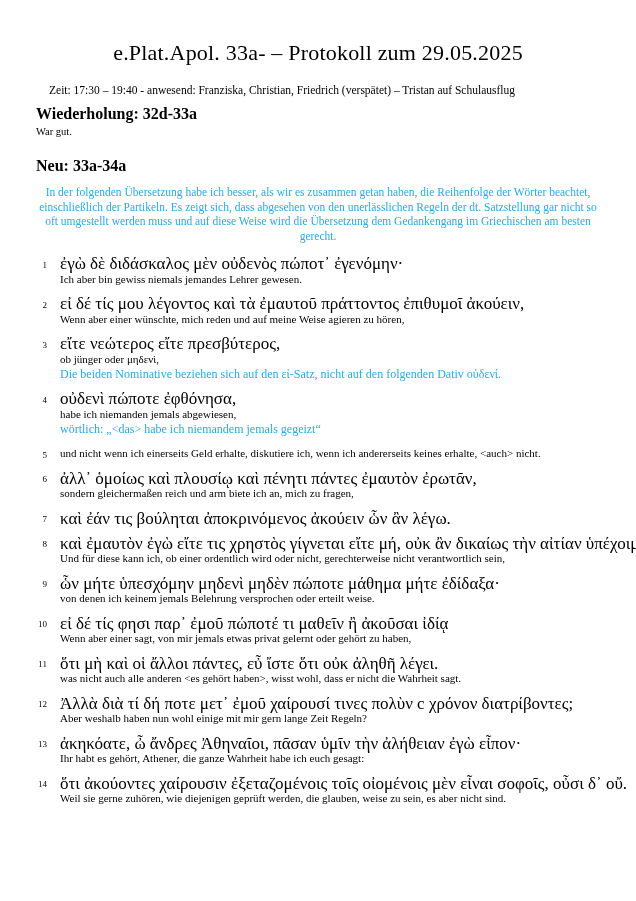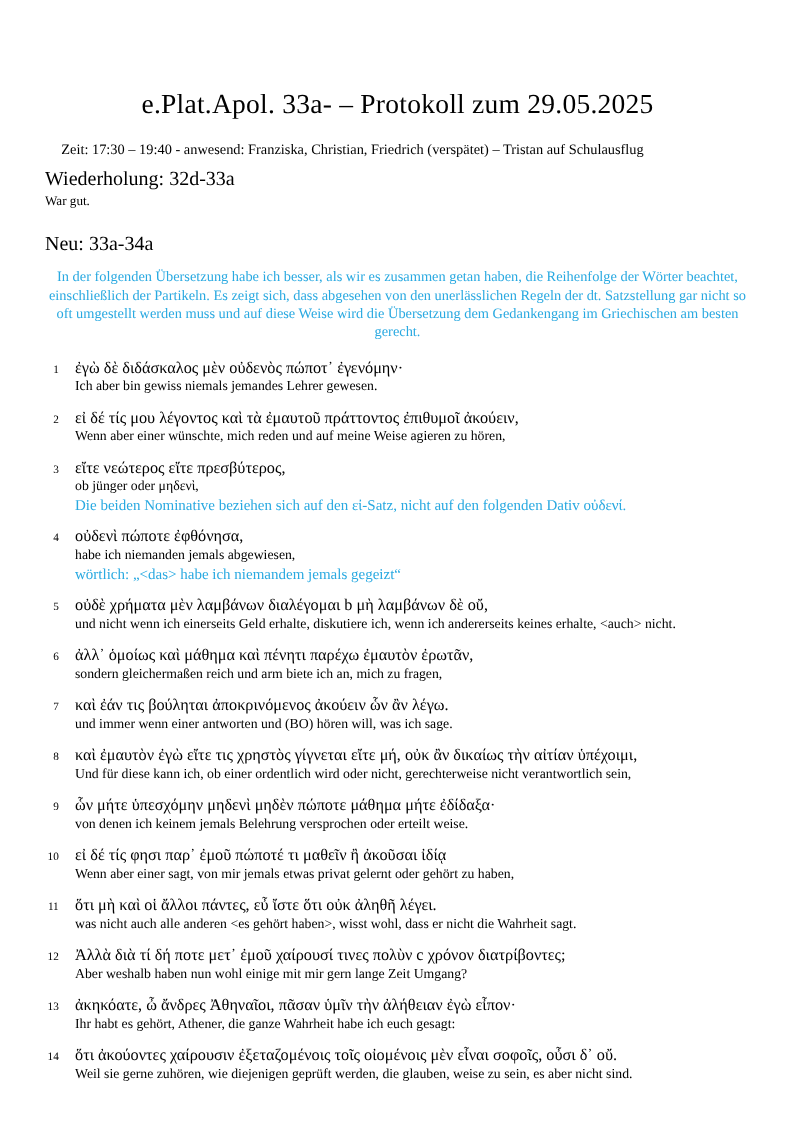--- a/index.html
+++ b/index.html
@@ -9,37 +9,37 @@
     color: #000000;
     font-family: "Liberation Serif", "DejaVu Serif", serif;
   }
   .page {
     position: relative;
     width: 636px;
     height: 901px;
     background: #ffffff;
     overflow: hidden;
     box-sizing: border-box;
-    padding: 70px 36px 20px 36px;
+    padding: 40px 36px 20px 36px;
   }
   .doc-title {
     font-size: 22px;
     font-weight: normal;
     text-align: center;
     margin: 0 0 18px 0;
     letter-spacing: 0.2px;
   }
   .meta-line {
     font-size: 11.5px;
     margin: 0 0 9px 13px;
     white-space: nowrap;
   }
   .section-heading {
     font-size: 16px;
-    font-weight: normal;
+    font-weight: bold;
     margin: 4px 0 3px 0;
   }
   .section-note {
     font-size: 10.5px;
     margin: 0 0 20px 0;
   }
   .intro-note {
     font-size: 11.5px;
     line-height: 14.6px;
     margin: 10px 0 13px 0;
@@ -60,21 +60,21 @@
     padding-right: 13px;
     padding-top: 3.5px;
     font-size: 9px;
     text-align: right;
   }
   .line-body {
     flex: 1 1 auto;
     min-width: 0;
   }
   .greek {
-    font-size: 13px;
+    font-size: 17px;
     line-height: 15.5px;
     white-space: nowrap;
   }
   .german {
     font-size: 11px;
     line-height: 15px;
     white-space: nowrap;
   }
   .note {
     font-size: 12px;
@@ -133,40 +133,38 @@
       <div class="line-body">
         <div class="greek">οὐδενὶ πώποτε ἐφθόνησα,</div>
         <div class="german">habe ich niemanden jemals abgewiesen,</div>
         <div class="note">wörtlich: „&lt;das&gt; habe ich niemandem jemals gegeizt“</div>
       </div>
     </div>
 
     <div class="line-item">
       <span class="num">5</span>
       <div class="line-body">
-        <div class="greek">οὐδὲ χρήματα μὲν λαμβάνων διαλέγομαι b  μὴ λαμβάνων δὲ οὔ,</div>
         <div class="german">und nicht wenn ich einerseits Geld erhalte, diskutiere ich, wenn ich andererseits keines erhalte, &lt;auch&gt; nicht.</div>
 
       </div>
     </div>
 
     <div class="line-item">
       <span class="num">6</span>
       <div class="line-body">
-        <div class="greek">ἀλλ᾽ ὁμοίως καὶ μάθημα καὶ πένητι παρέχω ἐμαυτὸν ἐρωτᾶν,</div>
+        <div class="greek">ἀλλ᾽ ὁμοίως καὶ πλουσίῳ καὶ πένητι πάντες ἐμαυτὸν ἐρωτᾶν,</div>
         <div class="german">sondern gleichermaßen reich und arm biete ich an, mich zu fragen,</div>
 
       </div>
     </div>
 
     <div class="line-item">
       <span class="num">7</span>
       <div class="line-body">
         <div class="greek">καὶ ἐάν τις βούληται ἀποκρινόμενος ἀκούειν ὧν ἂν λέγω.</div>
-        <div class="german">und immer wenn einer antworten und (BO) hören will, was ich sage.</div>
 
       </div>
     </div>
 
     <div class="line-item">
       <span class="num">8</span>
       <div class="line-body">
         <div class="greek">καὶ ἐμαυτὸν ἐγὼ εἴτε τις χρηστὸς γίγνεται εἴτε μή, οὐκ ἂν δικαίως τὴν αἰτίαν ὑπέχοιμι,</div>
         <div class="german">Und für diese kann ich, ob einer ordentlich wird oder nicht, gerechterweise nicht verantwortlich sein,</div>
 
@@ -197,21 +195,21 @@
         <div class="greek">ὅτι μὴ καὶ οἱ ἄλλοι πάντες, εὖ ἴστε ὅτι οὐκ ἀληθῆ λέγει.</div>
         <div class="german">was nicht auch alle anderen &lt;es gehört haben&gt;, wisst wohl, dass er nicht die Wahrheit sagt.</div>
 
       </div>
     </div>
 
     <div class="line-item">
       <span class="num">12</span>
       <div class="line-body">
         <div class="greek">Ἀλλὰ διὰ τί δή ποτε μετ᾽ ἐμοῦ χαίρουσί τινες πολὺν c  χρόνον διατρίβοντες;</div>
-        <div class="german">Aber weshalb haben nun wohl einige mit mir gern lange Zeit Umgang?</div>
+        <div class="german">Aber weshalb haben nun wohl einige mit mir gern lange Zeit Regeln?</div>
 
       </div>
     </div>
 
     <div class="line-item">
       <span class="num">13</span>
       <div class="line-body">
         <div class="greek">ἀκηκόατε, ὦ ἄνδρες Ἀθηναῖοι, πᾶσαν ὑμῖν τὴν ἀλήθειαν ἐγὼ εἶπον·</div>
         <div class="german">Ihr habt es gehört, Athener, die ganze Wahrheit habe ich euch gesagt:</div>
 

